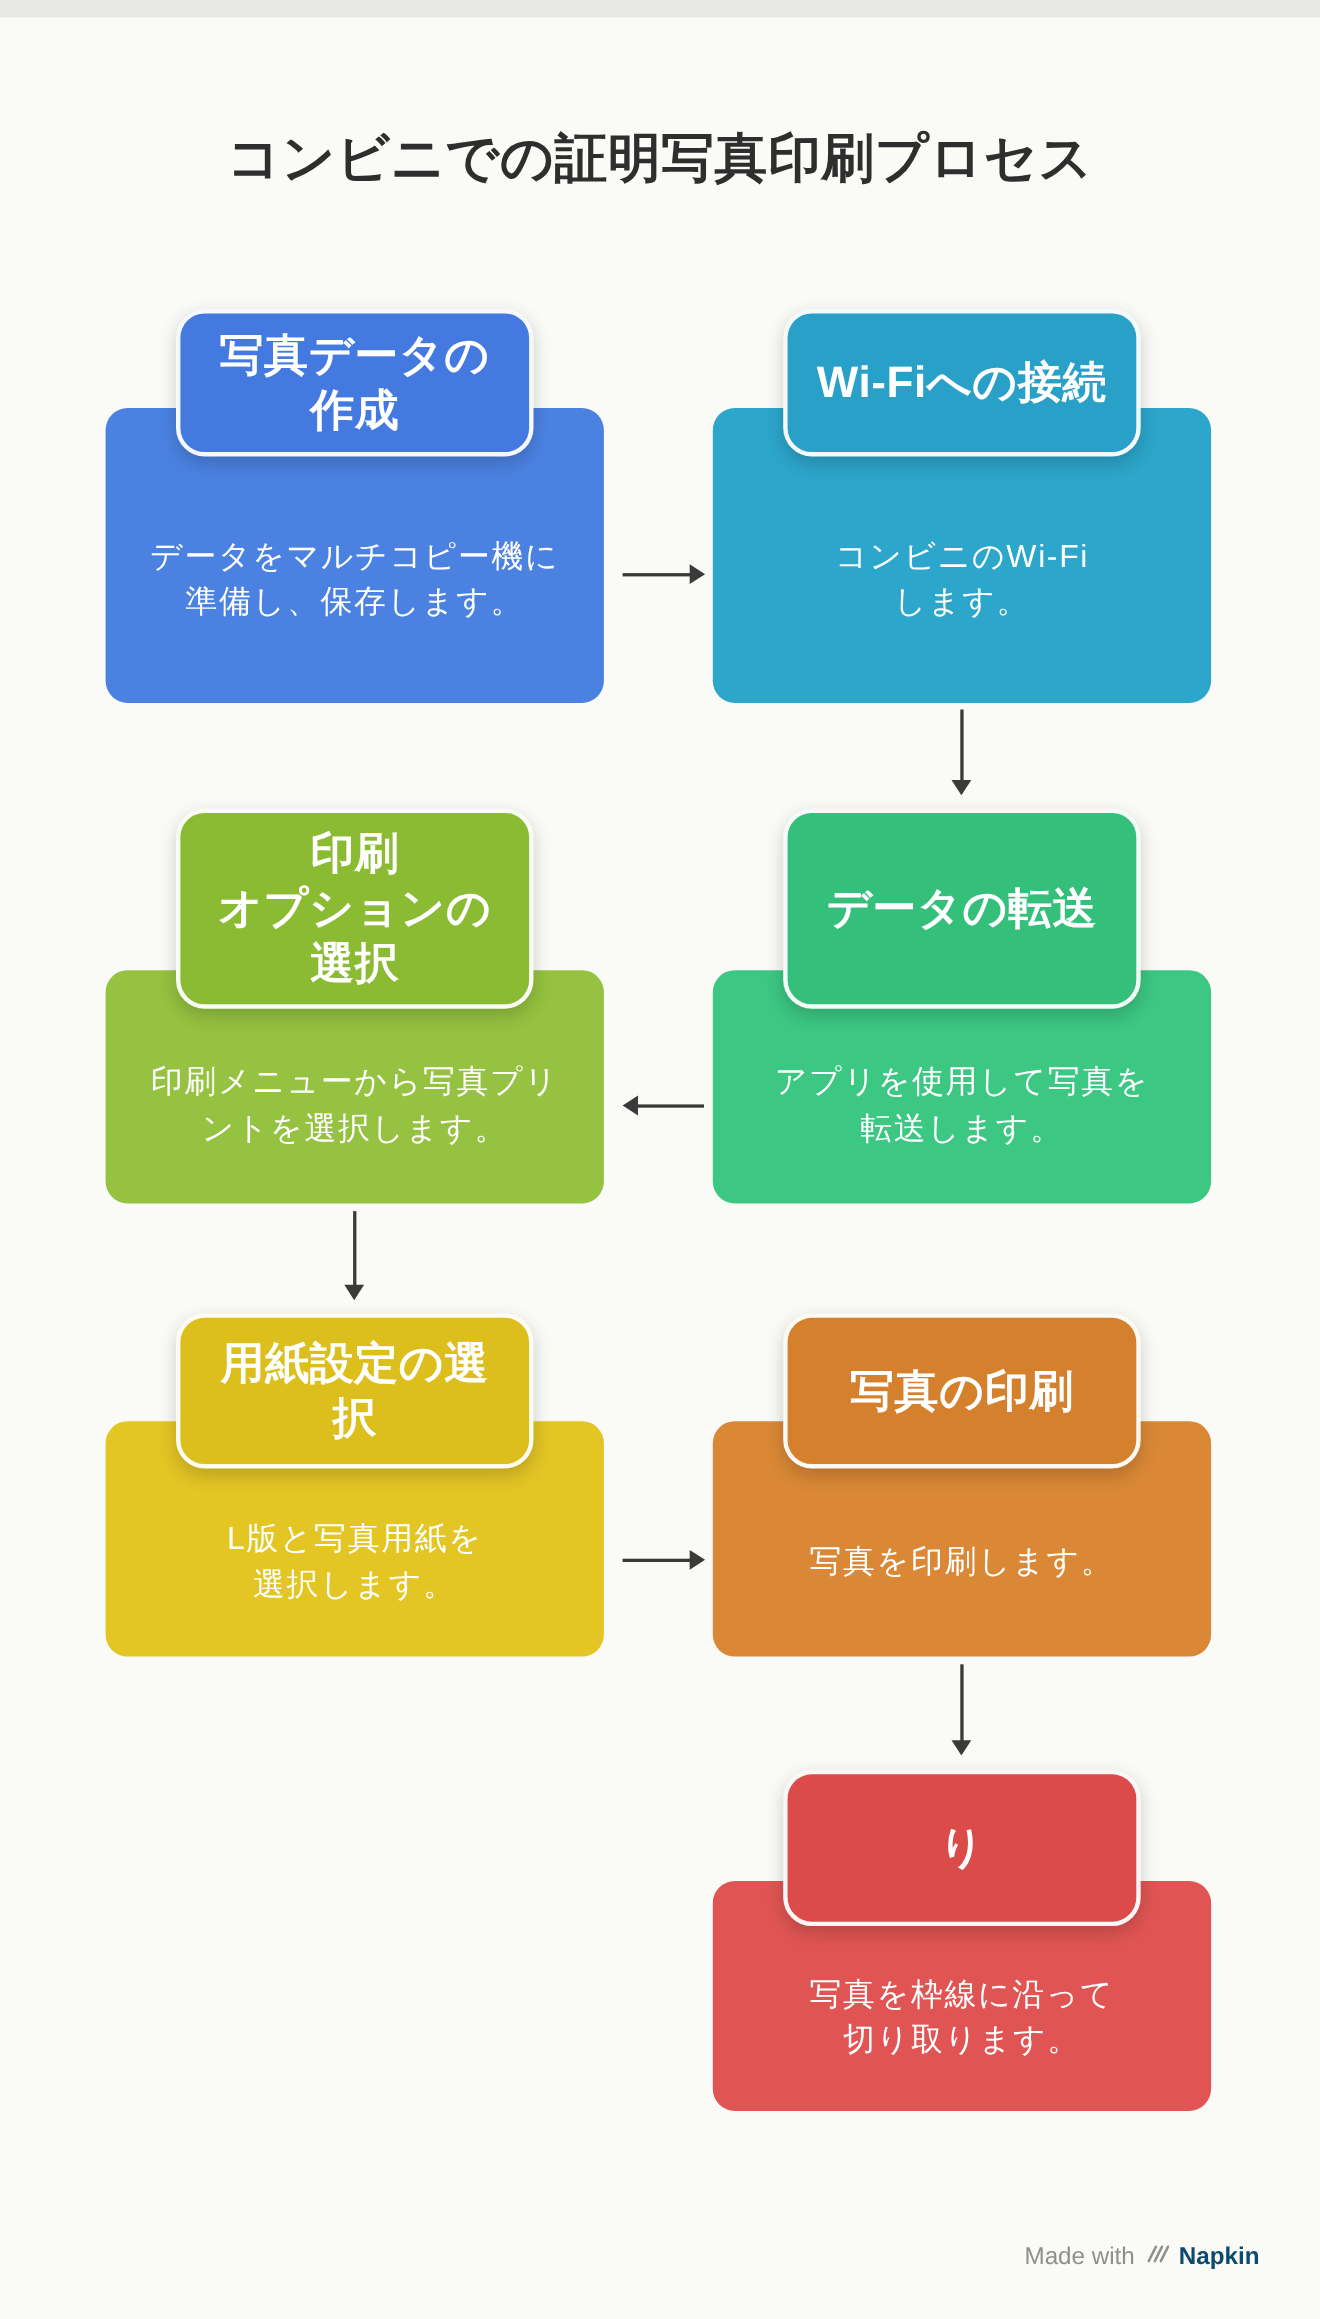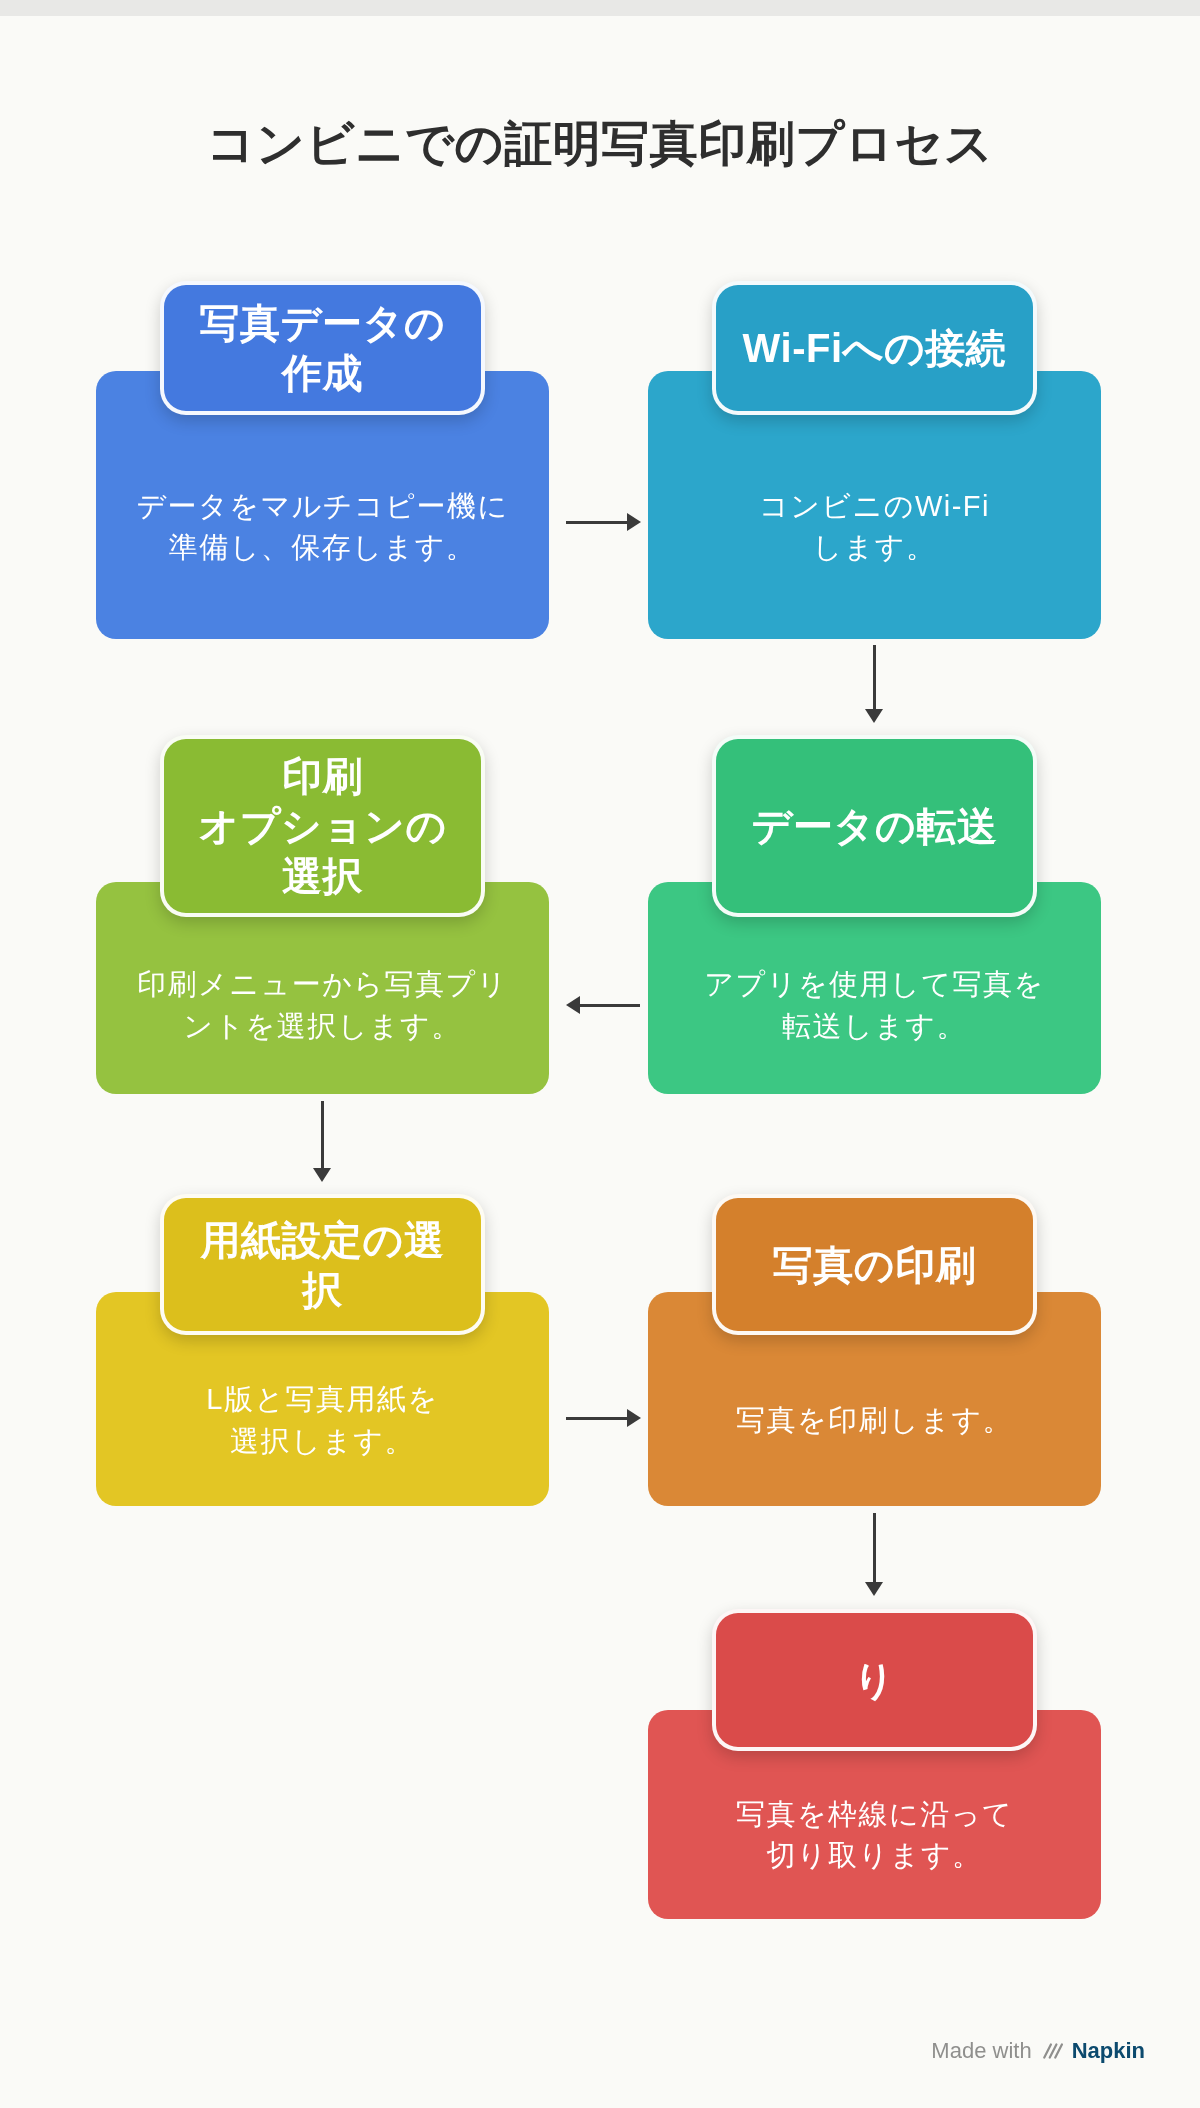--- a/index.html
+++ b/index.html
@@ -59,21 +59,21 @@
     border-top:9px solid transparent; border-bottom:9px solid transparent;
     border-left:14px solid var(--arrow,#3A3A3A); }
   .head-left { position:absolute; width:0; height:0;
     border-top:9px solid transparent; border-bottom:9px solid transparent;
     border-right:14px solid var(--arrow,#3A3A3A); }
   .head-down { position:absolute; width:0; height:0;
     border-left:9px solid transparent; border-right:9px solid transparent;
     border-top:14px solid var(--arrow,#3A3A3A); }
   .footer {
     position:absolute; top:2022px; right:55px;
-    display:flex; align-items:center; gap:9px;
+    display:flex; align-items:flex-start; gap:9px;
     font-size:22px; color:#8F8F8D;
   }
   .footer .brand { font-weight:700; color:#0c4a6e; }
 </style>
 </head>
 <body>
 
 <div class="canvas">
 
   <div class="title">コンビニでの証明写真印刷プロセス</div>

